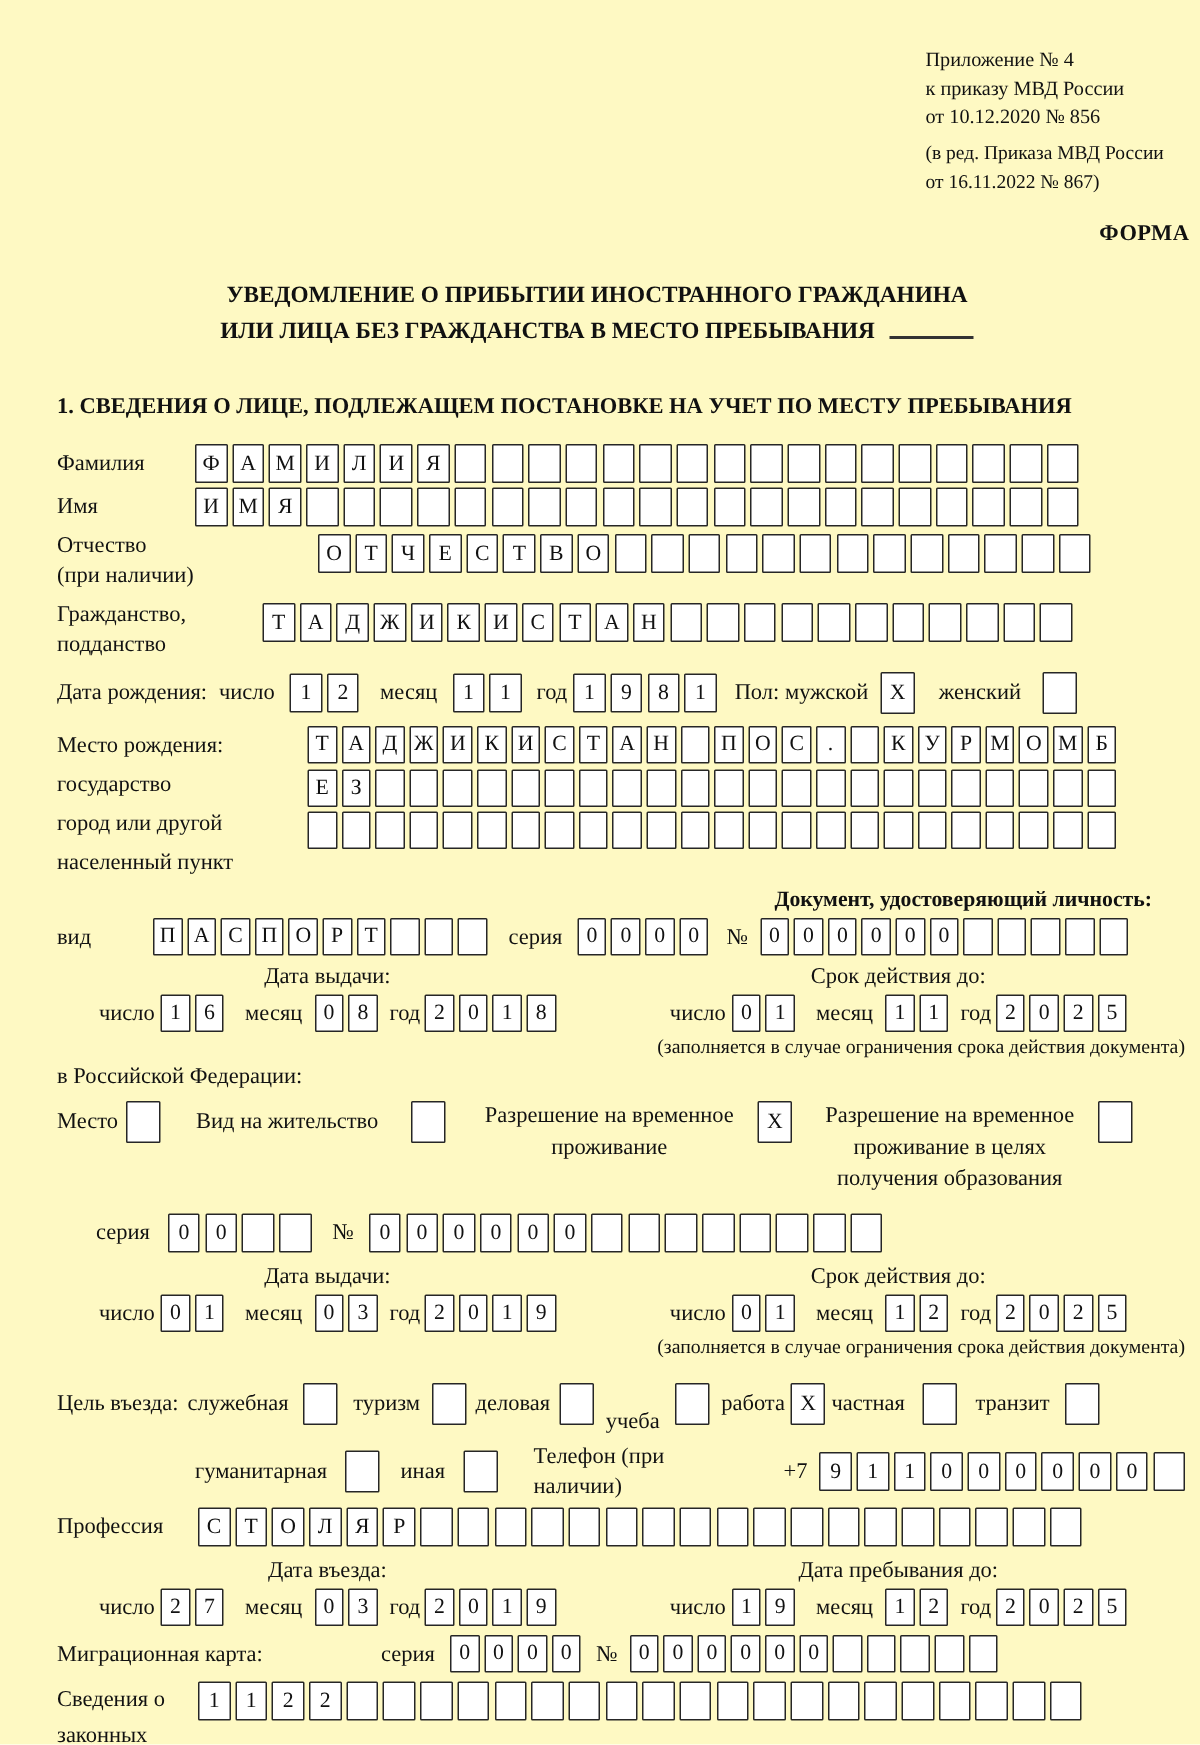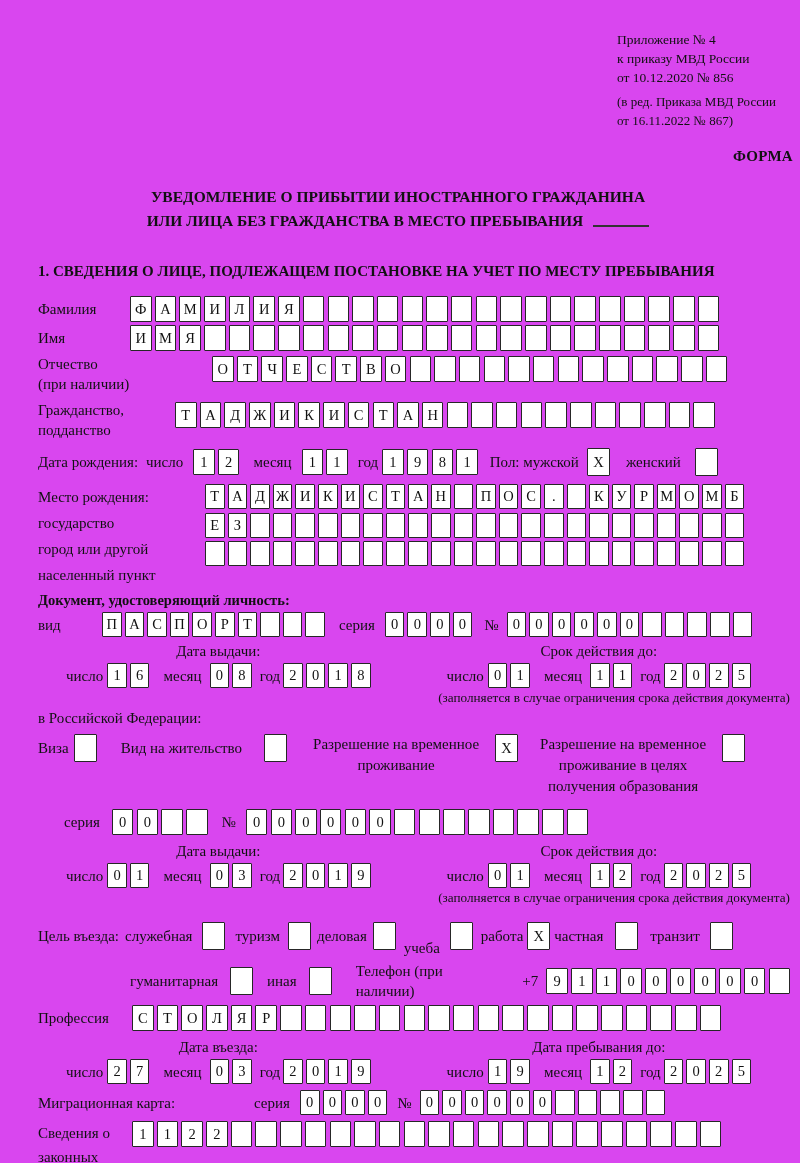--- a/index.html
+++ b/index.html
@@ -1,19 +1,19 @@
 <!DOCTYPE html>
 <html><head>
 <meta charset="utf-8">
 <style>
   html,body{margin:0;padding:0;background:#fff;}
   .page{
     position:relative;
     width:800px;height:1163px;
-    background:#d946ef;
+    background:#fef9c3;
     box-sizing:border-box;
     padding:30px 10px 0 38px;
     font-family:"Liberation Serif", serif;
     color:#111;
     overflow:hidden;
   }
   .hdr{margin-left:579px;font-size:13.5px;line-height:19px;}
   .hdr .sub{margin-top:5px;}
   .forma{width:755px;text-align:right;font-weight:bold;font-size:15px;margin-top:18px;letter-spacing:.3px;}
   .title{width:720px;text-align:center;font-weight:bold;font-size:15.5px;line-height:24px;margin-top:20px;}
@@ -29,21 +29,21 @@
     width:19.5px;height:24px;flex:0 0 auto;
     border:1.8px solid #262626;border-radius:1px;
     display:flex;align-items:center;justify-content:center;
     font-size:14.5px;font-family:"Liberation Serif",serif;color:#111;background:#fff;
   }
   .sm{gap:3px;}
   .sm .cell{width:17.6px;height:23px;border-width:1.7px;}
   .cb{gap:0;}
   .cb .cell{width:21px;height:26px;}
   .stack{display:flex;flex-direction:column;gap:3.5px;}
-  .center-head{text-align:left;font-weight:bold;font-size:14.5px;margin:4px 0 3px 0;}
+  .center-head{text-align:right;font-weight:bold;font-size:14.5px;margin:4px 0 3px 0;}
   .dline{display:flex;align-items:center;}
   .dheading{font-size:15px;margin-bottom:3px;}
   .dnote{font-size:13.2px;margin-top:2px;}
   .optline{display:flex;align-items:flex-start;}
   .optxt{font-size:15px;line-height:21px;text-align:center;}
 </style>
 </head>
 <body>
 
 <div class="page">
@@ -389,21 +389,21 @@
             <span class="cell">5</span>
           </span>
       </div>
     </div>
   </div>
   <div class="dnote" style="width:752px;text-align:right;">(заполняется в случае ограничения срока действия документа)</div>
 
   <div class="lbl" style="line-height:24px;">в Российской Федерации:</div>
 
   <div class="optline" style="margin-top:4px;">
-    <span class="lbl" style="line-height:28px;">Виза</span>
+    <span class="lbl" style="line-height:28px;">Место</span>
     <span class="cells cb" style="margin-left:5px;">
         <span class="cell"></span>
       </span>
     <span class="lbl" style="margin-left:24px;line-height:28px;">Вид на жительство</span>
     <span class="cells cb" style="margin-left:22px;">
         <span class="cell"></span>
       </span>
     <span class="optxt" style="margin-left:26px;">
       <div>Разрешение на временное</div>
       <div>проживание</div>

